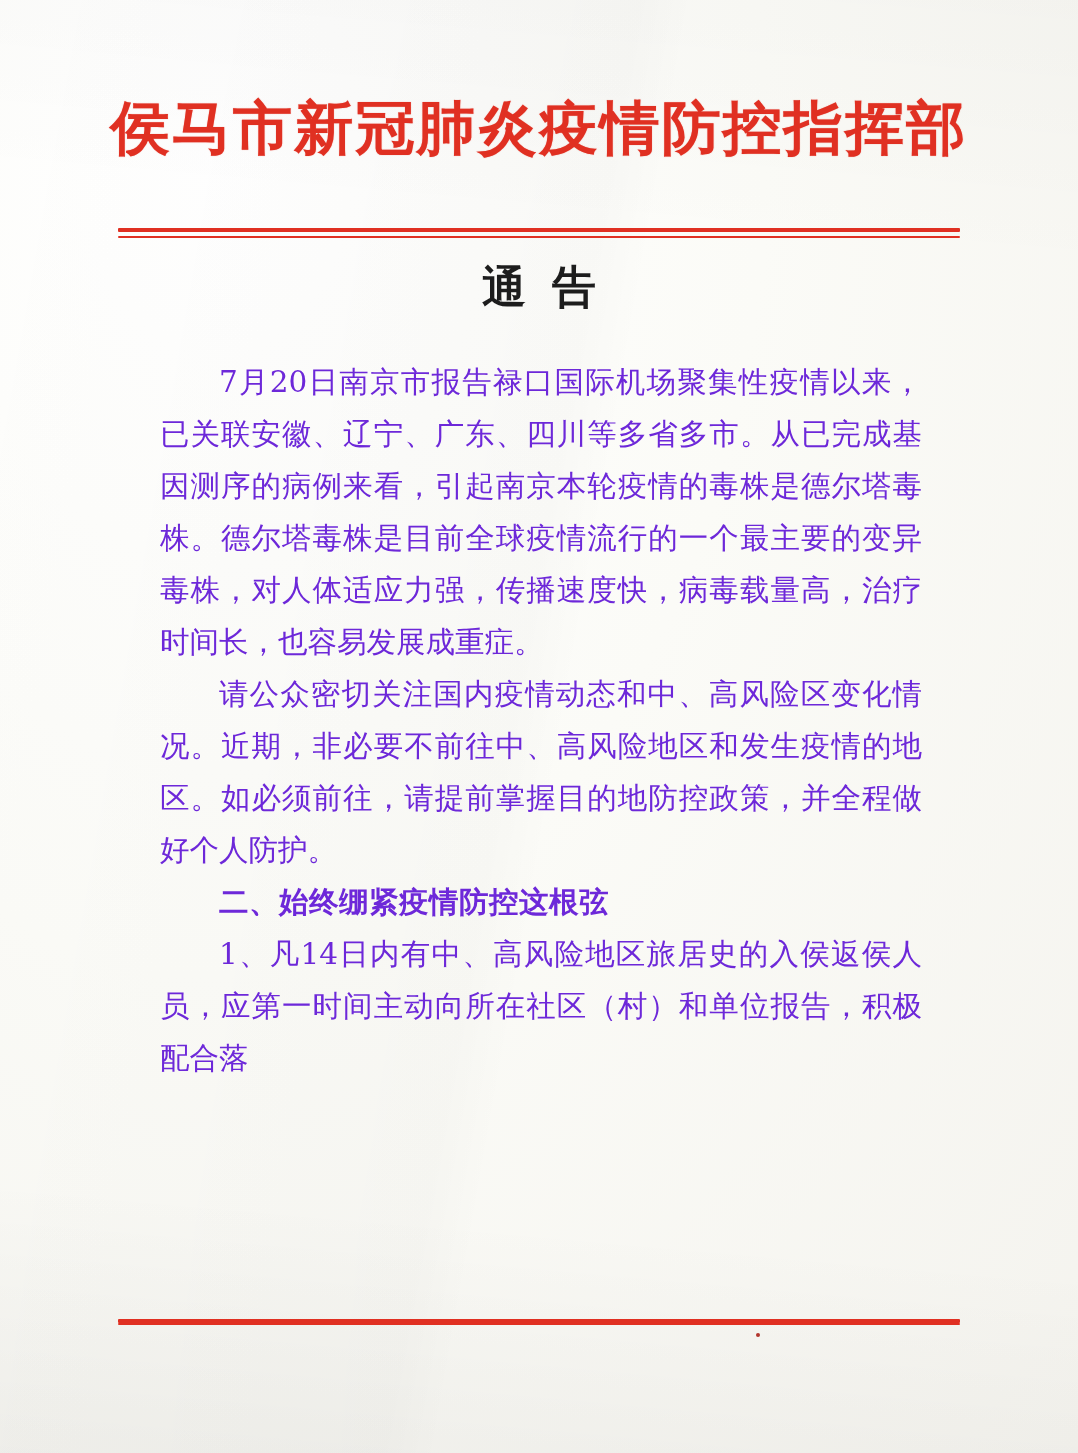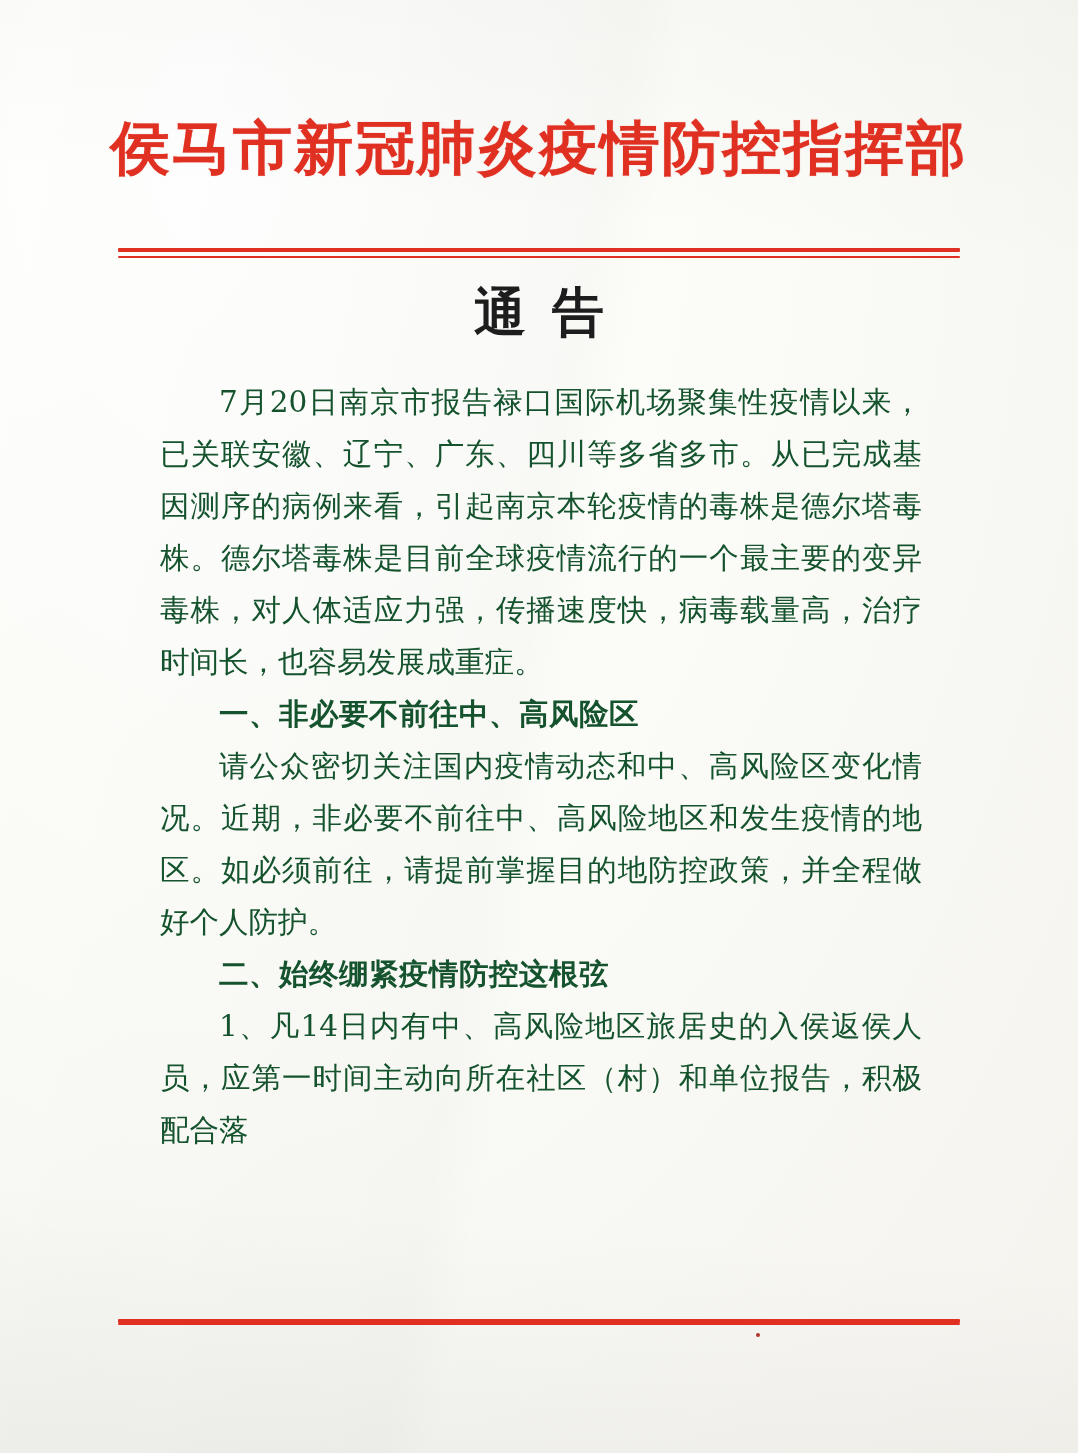--- a/index.html
+++ b/index.html
@@ -29,21 +29,20 @@
     background:
       linear-gradient(100deg, rgba(0,0,0,0.00) 0%, rgba(0,0,0,0.015) 48%, rgba(0,0,0,0.00) 52%),
       linear-gradient(185deg, rgba(0,0,0,0.02) 0%, rgba(0,0,0,0.00) 18%, rgba(0,0,0,0.00) 82%, rgba(0,0,0,0.035) 100%);
     pointer-events: none;
   }
 
   .doc {
     position: absolute;
     inset: 0;
     padding: 0;
-    margin-top: 20px;
   }
 
   
   .masthead {
     position: absolute;
     top: 96px;
     left: 0;
     right: 0;
     text-align: center;
   }
@@ -78,37 +77,37 @@
   }
 
   
   .doc-type {
     position: absolute;
     top: 258px;
     left: 0;
     right: 0;
     text-align: center;
     font-family: "DejaVu Serif", "Liberation Serif", serif;
-    font-size: 52px;
+    font-size: 44px;
     font-weight: bold;
     letter-spacing: 26px;
     color: #1d1d1d;
     text-indent: 26px;
   }
 
   
   .body-text {
     position: absolute;
     top: 356px;
     left: 160px;
     width: 762px;
     font-family: "DejaVu Serif", "Liberation Serif", serif;
     font-size: 29.5px;
     line-height: 52px;
-    color: #14532d;
+    color: #6d28d9;
     text-align: justify;
     text-justify: inter-ideograph;
   }
   .body-text p {
     margin: 0;
     text-indent: 2em;
   }
   .body-text p.heading {
     font-weight: bold;
     letter-spacing: 0.5px;
@@ -148,21 +147,20 @@
 
   <div class="rule-group-top">
     <div class="rule-thick"></div>
     <div class="rule-thin"></div>
   </div>
 
   <div class="doc-type">通告</div>
 
   <div class="body-text">
     <p>7月20日南京市报告禄口国际机场聚集性疫情以来，已关联安徽、辽宁、广东、四川等多省多市。从已完成基因测序的病例来看，引起南京本轮疫情的毒株是德尔塔毒株。德尔塔毒株是目前全球疫情流行的一个最主要的变异毒株，对人体适应力强，传播速度快，病毒载量高，治疗时间长，也容易发展成重症。</p>
-    <p class="heading">一、非必要不前往中、高风险区</p>
     <p>请公众密切关注国内疫情动态和中、高风险区变化情况。近期，非必要不前往中、高风险地区和发生疫情的地区。如必须前往，请提前掌握目的地防控政策，并全程做好个人防护。</p>
     <p class="heading">二、始终绷紧疫情防控这根弦</p>
     <p>1、凡14日内有中、高风险地区旅居史的入侯返侯人员，应第一时间主动向所在社区（村）和单位报告，积极配合落</p>
   </div>
 
   <div class="rule-group-bottom">
     <div class="rule-thick"></div>
     <div class="rule-thin"></div>
     <div class="speck"></div>
   </div>

